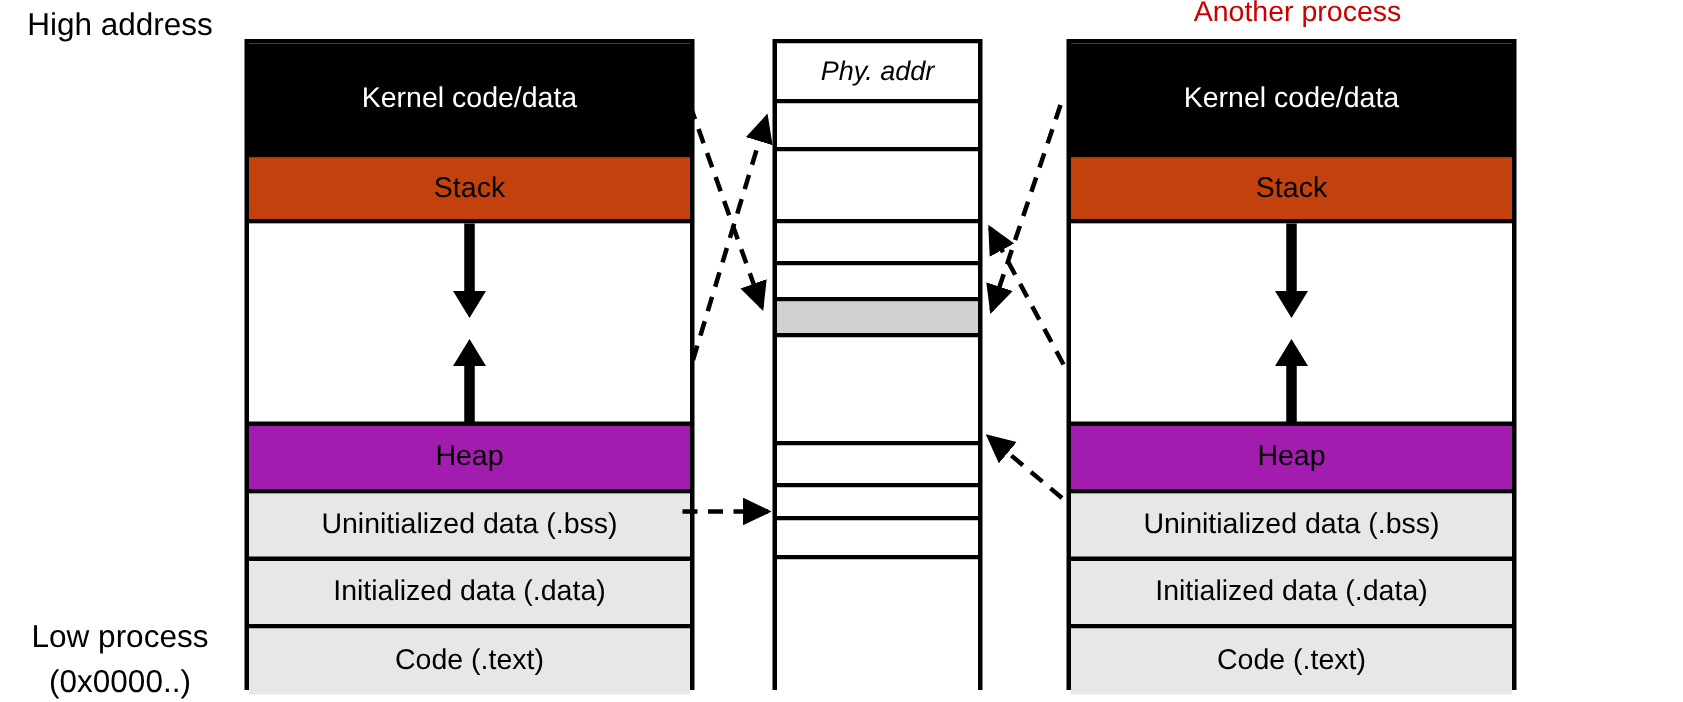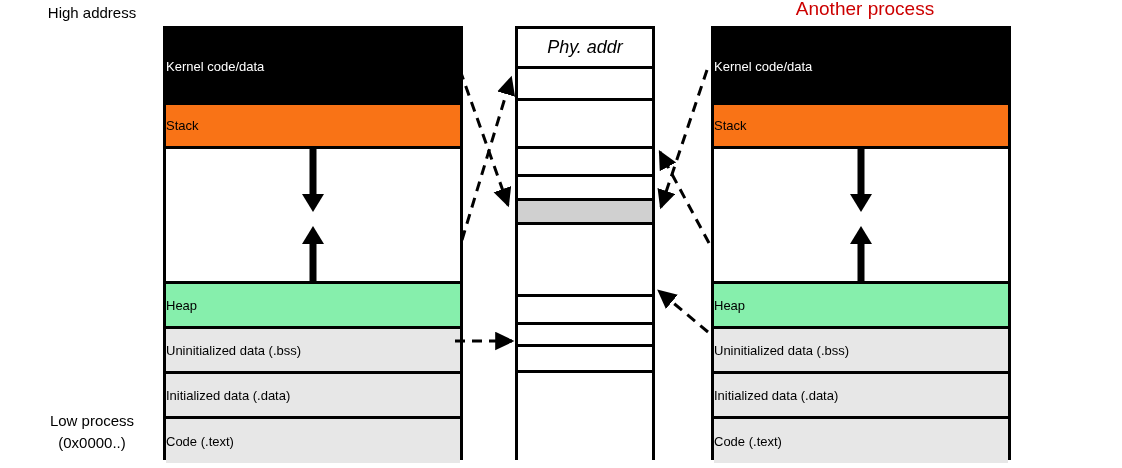--- a/index.html
+++ b/index.html
@@ -15,25 +15,25 @@
     width: 1122px;
     height: 468px;
     background: #ffffff;
     overflow: hidden;
   }
 
   
   .addr-label {
     position: absolute;
     text-align: center;
-    font-size: 15px;
+    font-size: 21px;
     color: #000000;
     line-height: 1.45;
     width: 160px;
-    left: 12px;
+    left: 0px;
   }
   .addr-label .l1 { display: block; }
   .addr-label .l2 { display: block; }
   #high-address { top: 2px; }
   #low-address  { top: 410px; }
 
   
   #another-process-title {
     position: absolute;
     left: 700px;
@@ -58,33 +58,33 @@
   #vm-left  { left: 163px; }
   #vm-right { left: 711px; }
 
   .seg {
     position: absolute;
     left: 0;
     right: 0;
     box-sizing: border-box;
     display: flex;
     align-items: center;
-    justify-content: flex-start;
-    font-size: 13px;
+    justify-content: center;
+    font-size: 19px;
     color: #000000;
     border-bottom: 3px solid #000000;
   }
   .seg.kernel {
     background: #000000;
     color: #ffffff;
     border-bottom: 2px solid #000000;
   }
-  .seg.stack  { background: #f97316; }
+  .seg.stack  { background: #c2410c; }
   .seg.gap    { background: #ffffff; border-bottom: 3px solid #000000; }
-  .seg.heap   { background: #86efac; }
+  .seg.heap   { background: #a21caf; }
   .seg.data   { background: #e7e7e7; }
   .seg.last   { border-bottom: none; }
 
   
   .gap-arrows {
     position: absolute;
     left: 50%;
     transform: translateX(-50%);
     width: 26px;
   }

